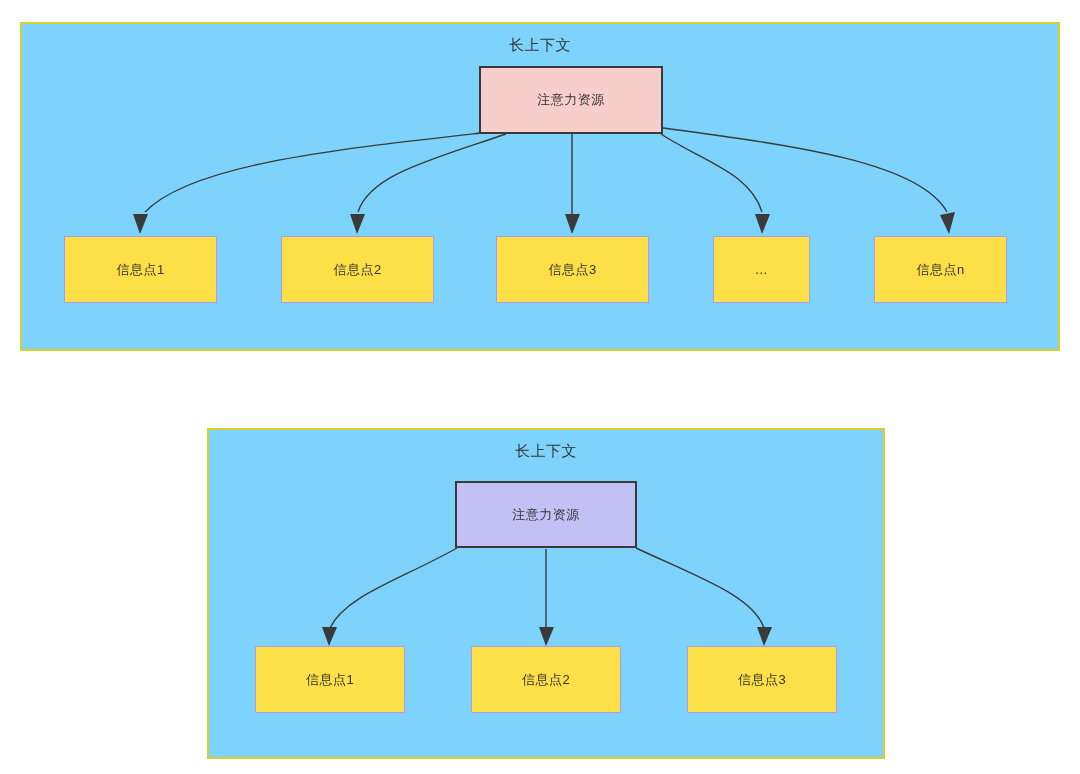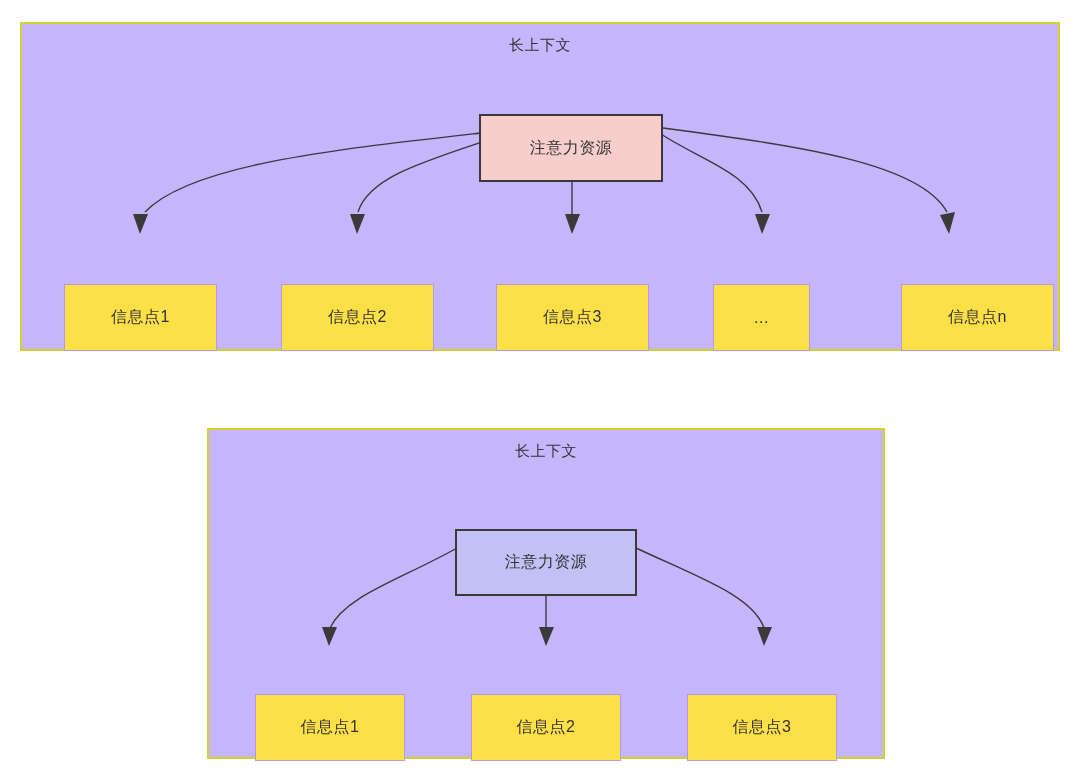--- a/index.html
+++ b/index.html
@@ -16,21 +16,21 @@
   }
   #canvas {
     position: absolute;
     left: 0;
     top: 0;
     width: 1080px;
     height: 774px;
   }
   .panel {
     position: absolute;
-    background: #c4b5fd;
+    background: #7dd3fc;
     border: 2px solid #d5d02c;
     box-sizing: border-box;
   }
   #panel-long {
     left: 20px;
     top: 22px;
     width: 1040px;
     height: 329px;
   }
   #panel-short {
@@ -51,24 +51,23 @@
   }
   #panel-long .panel-title { top: 13px; }
   #panel-short .panel-title { top: 13px; }
 
   .node {
     position: absolute;
     box-sizing: border-box;
     display: flex;
     align-items: center;
     justify-content: center;
-    font-size: 16px;
+    font-size: 13px;
     color: #333333;
     letter-spacing: 0.5px;
-    margin-top: 48px;
   }
   .node-attn-long {
     background: #f8cecc;
     border: 2px solid #3a3a3a;
   }
   .node-attn-short {
     background: #c3c0f5;
     border: 2px solid #3a3a3a;
   }
   .node-info {
@@ -121,21 +120,21 @@
   <div class="node node-attn-long" style="left:479px; top:66px; width:184px; height:68px;">注意力资源</div>
 
   <div class="node node-info" style="left:64px; top:236px; width:153px; height:67px;">信息点1</div>
 
   <div class="node node-info" style="left:281px; top:236px; width:153px; height:67px;">信息点2</div>
 
   <div class="node node-info" style="left:496px; top:236px; width:153px; height:67px;">信息点3</div>
 
   <div class="node node-info" style="left:713px; top:236px; width:97px; height:67px;">...</div>
 
-  <div class="node node-info" style="left:901px; top:236px; width:153px; height:67px;text-align:right;">信息点n</div>
+  <div class="node node-info" style="left:874px; top:236px; width:133px; height:67px;text-align:right;">信息点n</div>
 
   <div class="panel" id="panel-short">
     <div class="panel-title">长上下文</div>
   </div>
 
   <svg id="edges-short" width="1080" height="774">
     <path class="edge" d="M 457,548 C 400,580 345,596 330,628"></path>
     <polygon class="arrowhead" points="329,646 322,627 337,627"></polygon>
 
     <path class="edge" d="M 546,549 L 546,628"></path>

